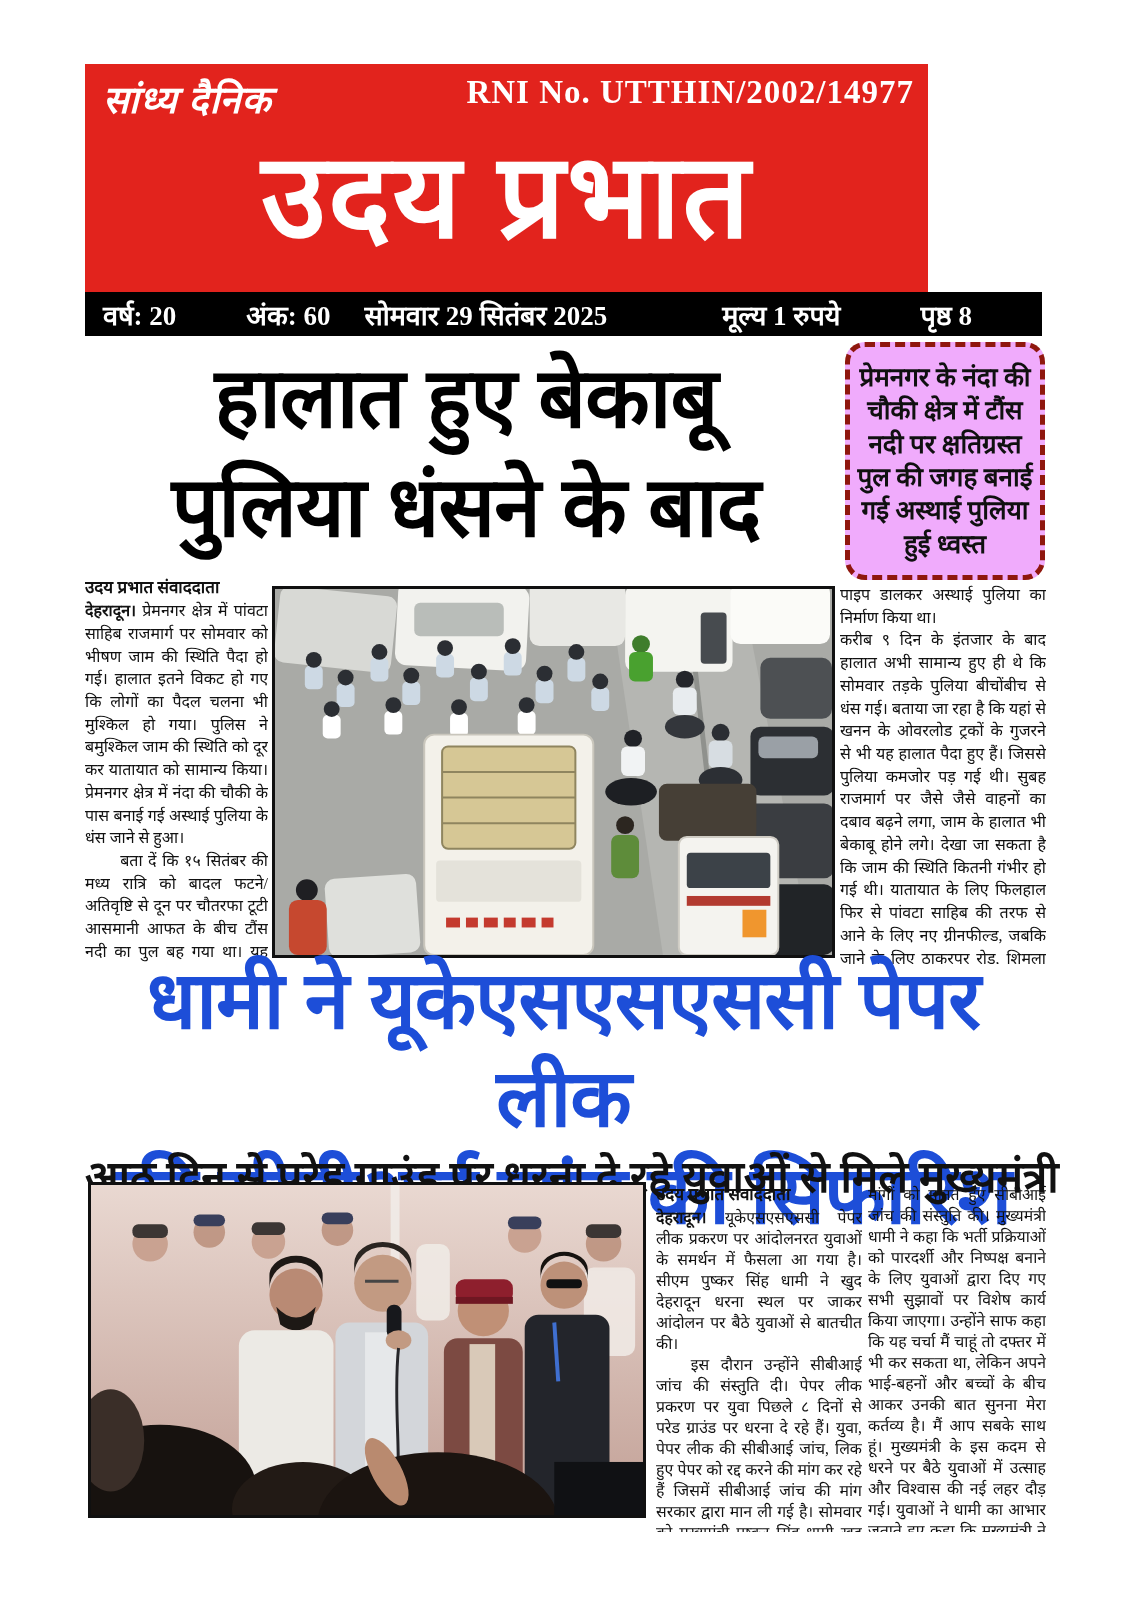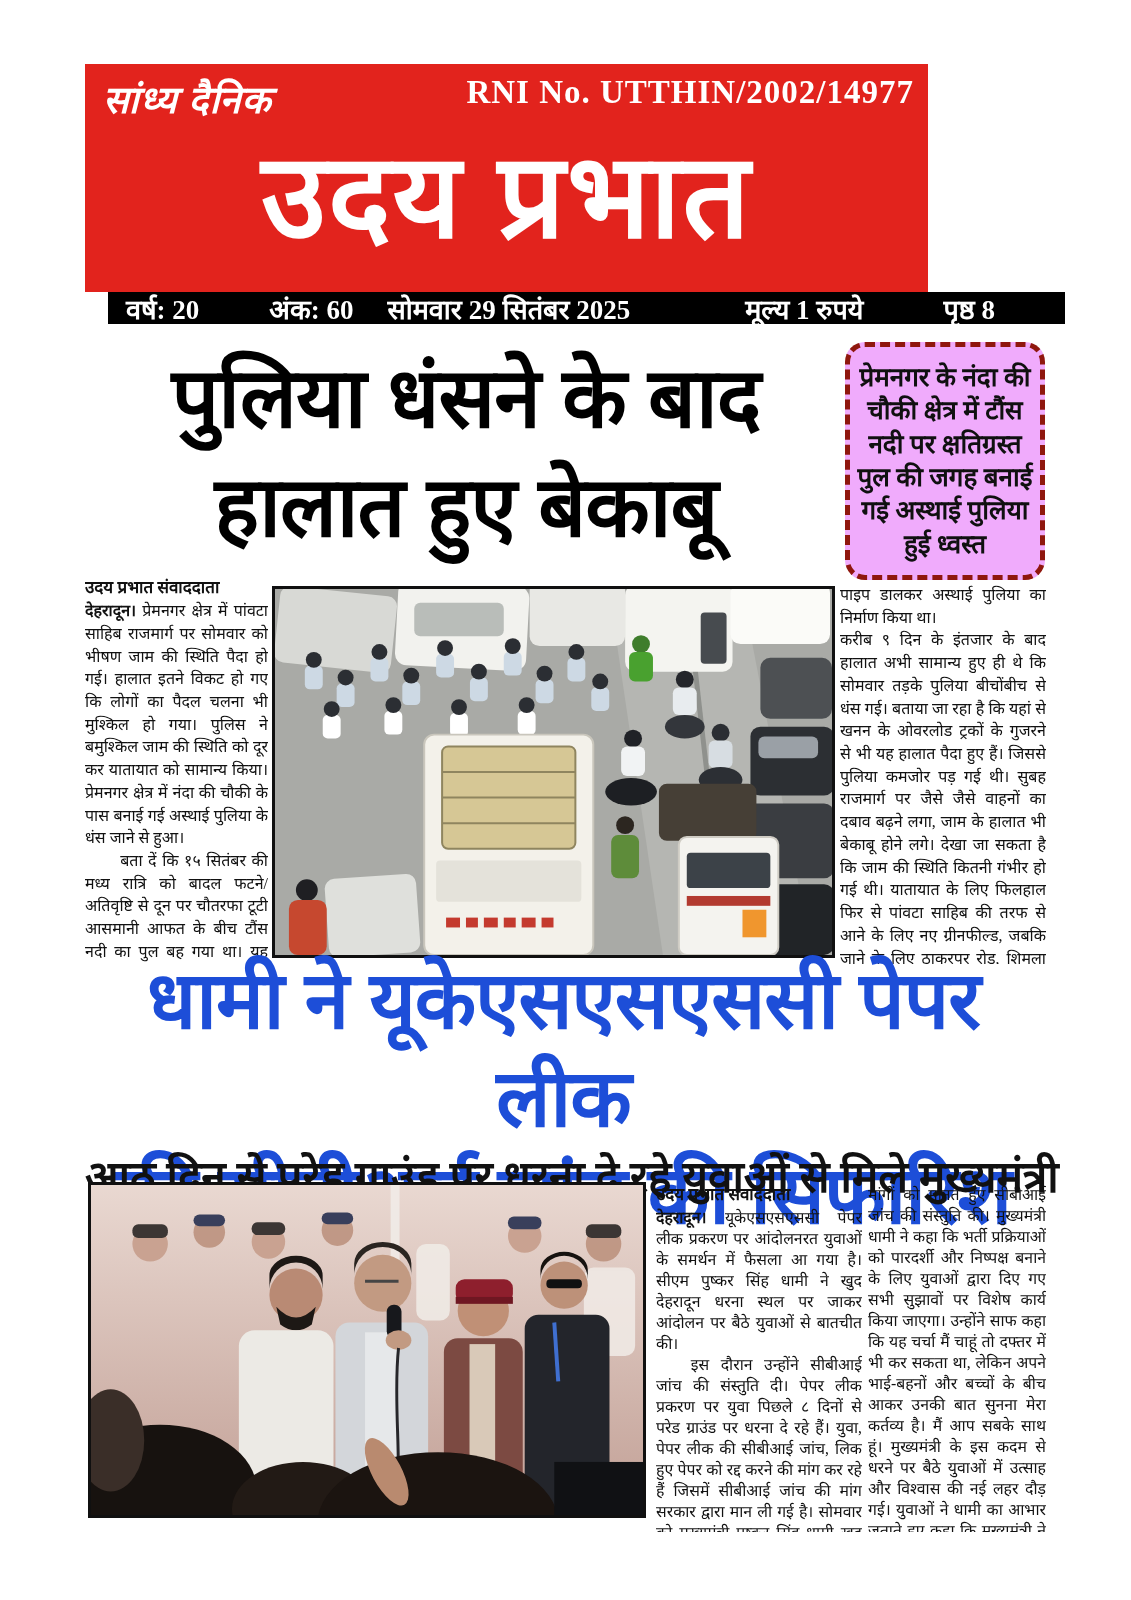--- a/index.html
+++ b/index.html
@@ -24,24 +24,23 @@
     position:absolute;left:0;right:0;top:54px;text-align:center;
     font-size:118px;font-weight:bold;line-height:1.2;white-space:nowrap;
     font-family:"Liberation Sans",sans-serif;letter-spacing:2px;margin-top:8px;
   }
   .tagline{
     position:absolute;right:34px;bottom:8px;font-size:38px;font-weight:bold;
     font-family:"Liberation Serif",serif;
   }
   
   .dateline{
-    position:absolute;left:85px;top:292px;width:957px;height:32px;background:#000;
+    position:absolute;left:85px;top:292px;width:957px;height:44px;background:#000;
     color:#fff;display:flex;align-items:center;font-weight:bold;font-size:27px;
     font-family:"Liberation Serif",serif;
-    margin-left:23px;
   }
   .dateline span{white-space:nowrap;}
   .dl-year{margin-left:18px;}
   .dl-issue{margin-left:70px;}
   .dl-date{margin-left:34px;}
   .dl-price{margin-left:auto;}
   .dl-pages{margin-left:80px;margin-right:70px;}
   
   .headline1{
     position:absolute;left:85px;top:344px;width:762px;text-align:center;
@@ -104,22 +103,22 @@
 
   <div class="dateline">
     <span class="dl-year">वर्ष: 20</span>
     <span class="dl-issue">अंक: 60</span>
     <span class="dl-date">सोमवार 29 सितंबर 2025</span>
     <span class="dl-price">मूल्य 1 रुपये</span>
     <span class="dl-pages">पृष्ठ 8</span>
   </div>
 
   <div class="headline1">
+    <span style="display:block">हालात हुए बेकाबू</span>
     <span style="display:block">पुलिया धंसने के बाद</span>
-    <span style="display:block">हालात हुए बेकाबू</span>
   </div>
 
   <div class="sidebox">
     <div class="sidebox-text">प्रेमनगर के नंदा की चौकी क्षेत्र में टौंस नदी पर क्षतिग्रस्त पुल की जगह बनाई गई अस्थाई पुलिया हुई ध्वस्त</div>
   </div>
 
   <div class="article1-left bodycol a1col">
     <p class="byline">उदय प्रभात संवाददाता</p>
     <p><span class="lead-in">देहरादून।</span> <span>प्रेमनगर क्षेत्र में पांवटा साहिब राजमार्ग पर सोमवार को भीषण जाम की स्थिति पैदा हो गई। हालात इतने विकट हो गए कि लोगों का पैदल चलना भी मुश्किल हो गया। पुलिस ने बमुश्किल जाम की स्थिति को दूर कर यातायात को सामान्य किया। प्रेमनगर क्षेत्र में नंदा की चौकी के पास बनाई गई अस्थाई पुलिया के धंस जाने से हुआ।</span></p>
     <p class="indent">बता दें कि १५ सितंबर की मध्य रात्रि को बादल फटने/अतिवृष्टि से दून पर चौतरफा टूटी आसमानी आफत के बीच टौंस नदी का पुल बह गया था। यह अभी उसी अवस्था में है। पांवटा साहिब राजमार्ग पर यातायात को बहाल करने के लिए लोनिवि प्रांतीय खंड की मशीनरी ने यद्ध स्तर पर काम करते हुए ह्यूम</p>

